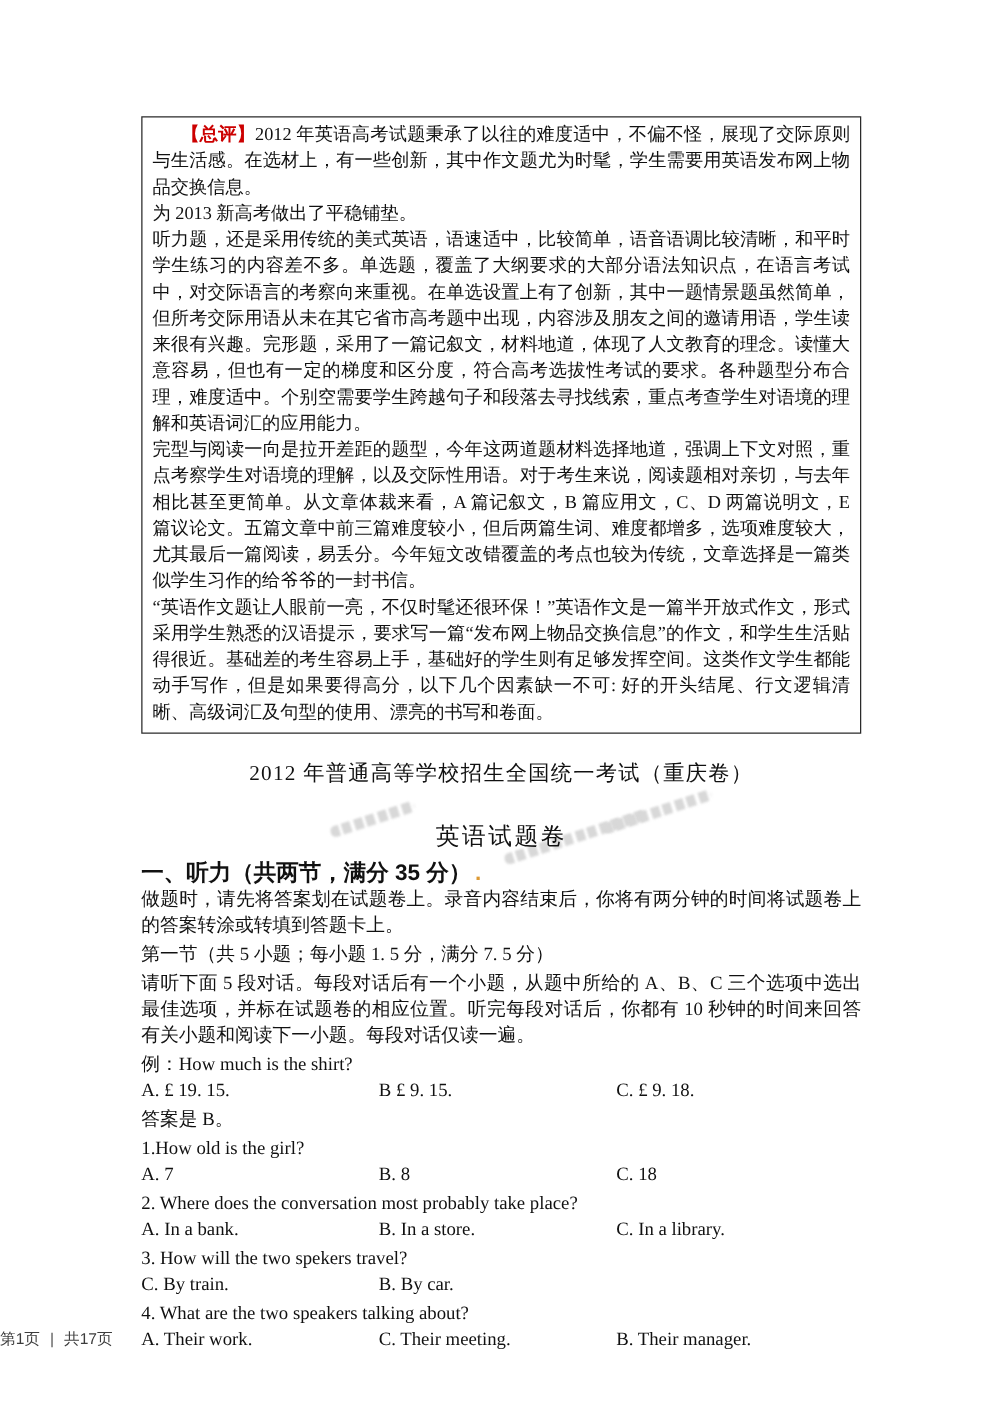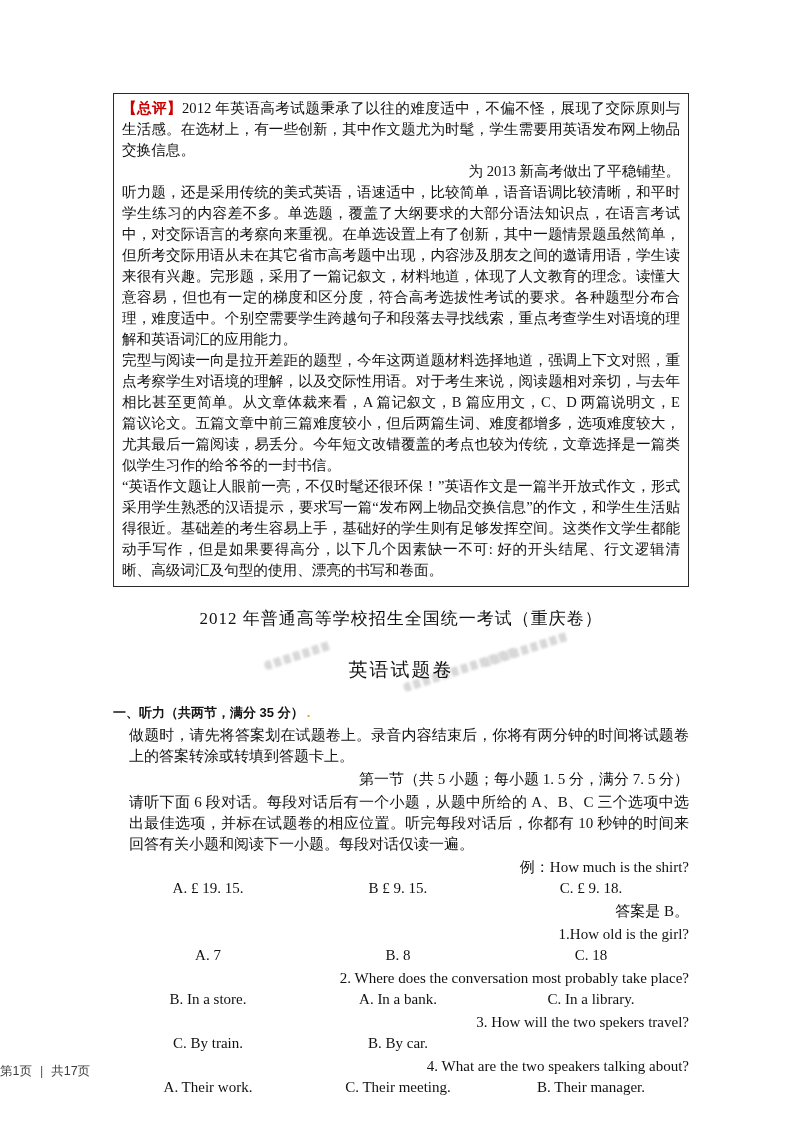--- a/index.html
+++ b/index.html
@@ -20,22 +20,22 @@
   }
   
   .review-box {
     border:1px solid #2a2a2a;
     padding:4px 8px 5px 8px;
     font-size:14.6px;
     line-height:21px;
     text-align:justify;
   }
   .review-box p { margin:0; text-align:justify; }
-  .review-label { color:#cc0000; font-weight:bold; }
-  .centered-line { text-align:right; }
+  .review-label { color:#cc0000; font-weight:bold;margin-left:23px; }
+  .centered-line { text-align:left; }
   
   .exam-title {
     margin-top:20px;
     text-align:center;
     font-size:17px;
     font-weight:normal;
     letter-spacing:1px;
     line-height:24px;
   }
   .subtitle-wrap {
@@ -60,43 +60,42 @@
     border-radius:4px;
     background:repeating-linear-gradient(90deg,#d8d8d8 0 7px,#ffffff00 7px 10px);
     filter:blur(1px);
     transform:rotate(-18deg);
   }
   .wm1 { left:288px; top:8px; width:120px; }
   .wm2 { left:368px; top:-12px; width:90px; }
   .wm3 { left:150px; top:-6px; width:70px; }
   
   .section-heading {
-    margin-top:20px;
+    margin-top:5px;
     font-family:"Liberation Sans","DejaVu Sans",sans-serif;
-    font-size:13px;
+    font-size:18px;
     font-weight:bold;
     line-height:20px;
   }
   .heading-dot { color:#dd9933; font-weight:bold; margin-left:3px; }
   
   .body {
     margin-top:2px;
     font-size:15px;
     line-height:21px;
     text-align:justify;
-    margin-left:16px;
   }
-  .plain { text-align:right; }
+  .plain { text-align:left; }
   .opts {
     display:grid;
     grid-template-columns:190px 190px 1fr;
     font-size:15px;
     line-height:21px;
   }
-  .opts span { white-space:nowrap;text-align:center; }
+  .opts span { white-space:nowrap; }
   
   .footer {
     position:absolute;
     left:0; top:1063px;
     width:100%;
     font-family:"Liberation Sans","DejaVu Sans",sans-serif;
     font-size:12.5px;
     color:#3c3c3c;
   }
   .footer .sep { margin:0 8px; color:#555; }
@@ -121,41 +120,41 @@
       <span class="wm wm1"></span>
       <span class="wm wm2"></span>
       <span class="wm wm3"></span>
       <span class="paper-title">英语试题卷</span>
     </div>
 
     <h3 class="section-heading"><span>一、听力（共两节，满分 35 分）</span><span class="heading-dot">.</span></h3>
 
     <p class="body">做题时，请先将答案划在试题卷上。录音内容结束后，你将有两分钟的时间将试题卷上的答案转涂或转填到答题卡上。</p>
     <p class="body plain">第一节（共 5 小题；每小题 1. 5 分，满分 7. 5 分）</p>
-    <p class="body">请听下面 6 段对话。每段对话后有一个小题，从题中所给的 A、B、C 三个选项中选出最佳选项，并标在试题卷的相应位置。听完每段对话后，你都有 10 秒钟的时间来回答有关小题和阅读下一小题。每段对话仅读一遍。</p>
+    <p class="body">请听下面 5 段对话。每段对话后有一个小题，从题中所给的 A、B、C 三个选项中选出最佳选项，并标在试题卷的相应位置。听完每段对话后，你都有 10 秒钟的时间来回答有关小题和阅读下一小题。每段对话仅读一遍。</p>
 
     <p class="body plain">例：How much is the shirt?</p>
     <div class="opts">
       <span>A.  £ 19. 15.</span>
       <span>B  £ 9. 15.</span>
       <span>C.  £ 9. 18.</span>
     </div>
     <p class="body plain">答案是 B。</p>
 
     <p class="body plain">1.How old is the girl?</p>
     <div class="opts">
       <span>A. 7</span>
       <span>B. 8</span>
       <span>C. 18</span>
     </div>
 
     <p class="body plain">2. Where does the conversation most probably take place?</p>
     <div class="opts">
+      <span>A. In a bank.</span>
       <span>B. In a store.</span>
-      <span>A. In a bank.</span>
       <span>C. In a library.</span>
     </div>
 
     <p class="body plain">3. How will the two spekers travel?</p>
     <div class="opts">
       <span>C. By train.</span>
       <span>B. By car.</span>
     </div>
 
     <p class="body plain">4. What are the two speakers talking about?</p>

